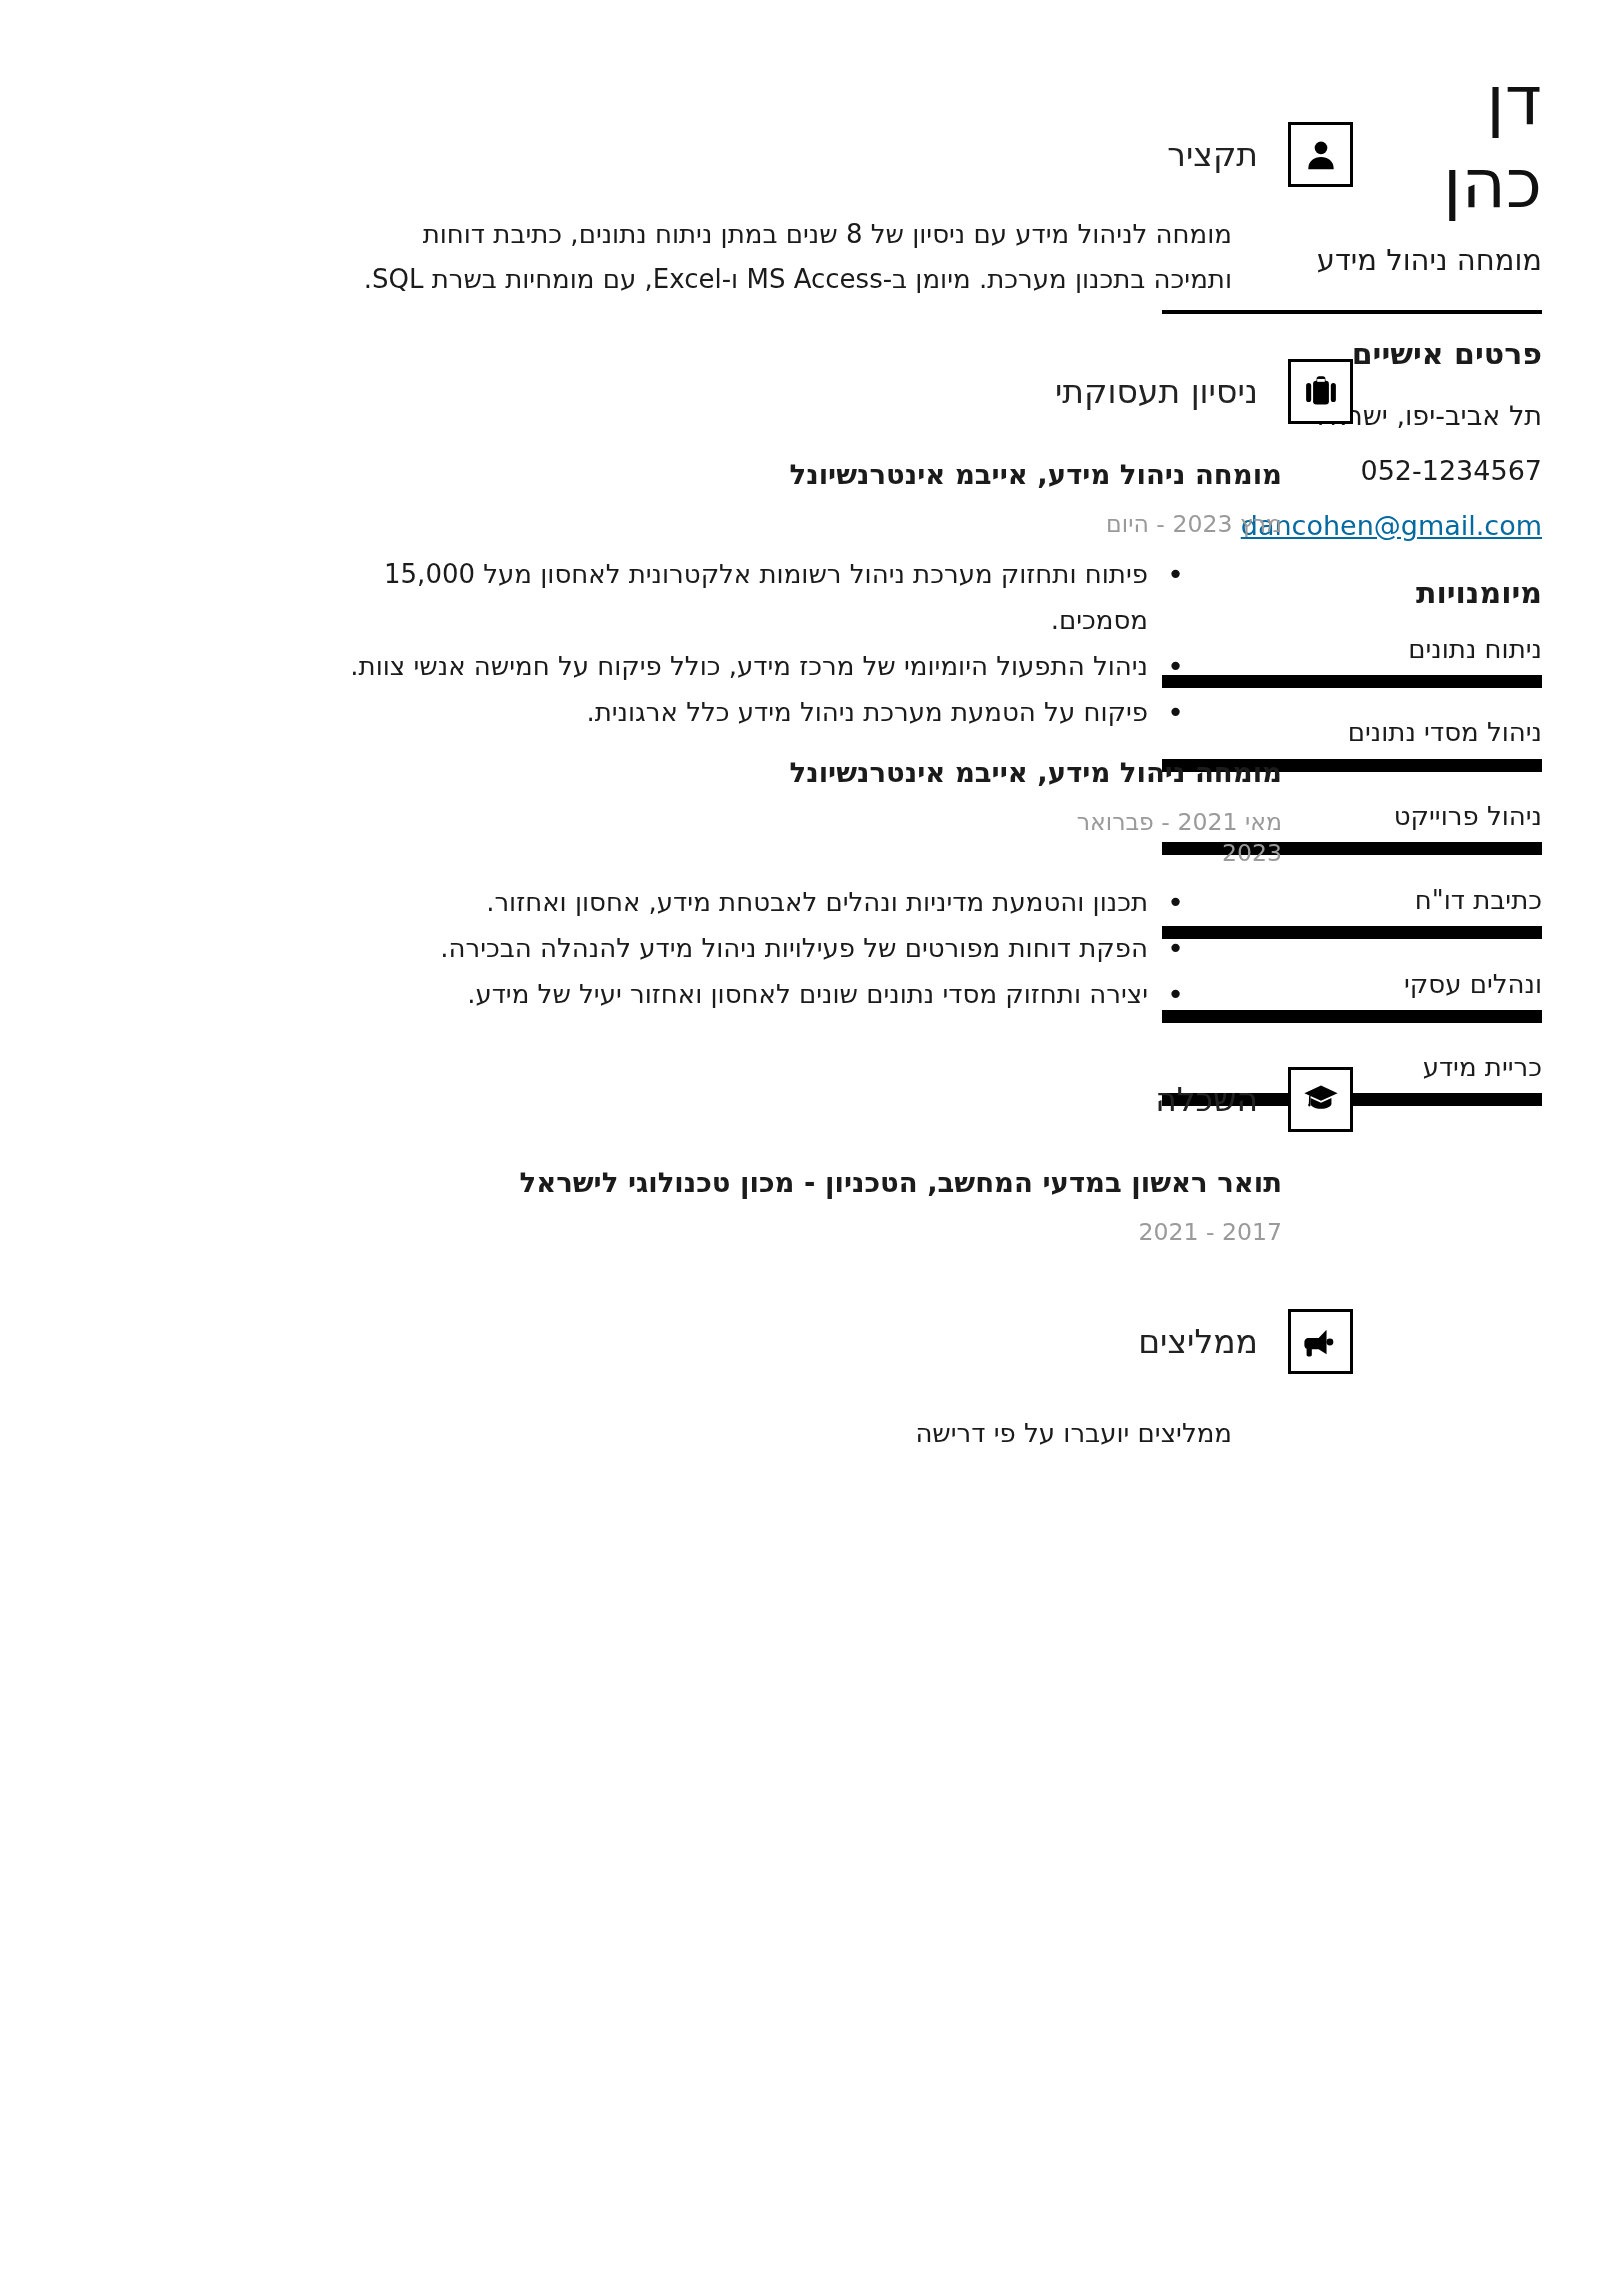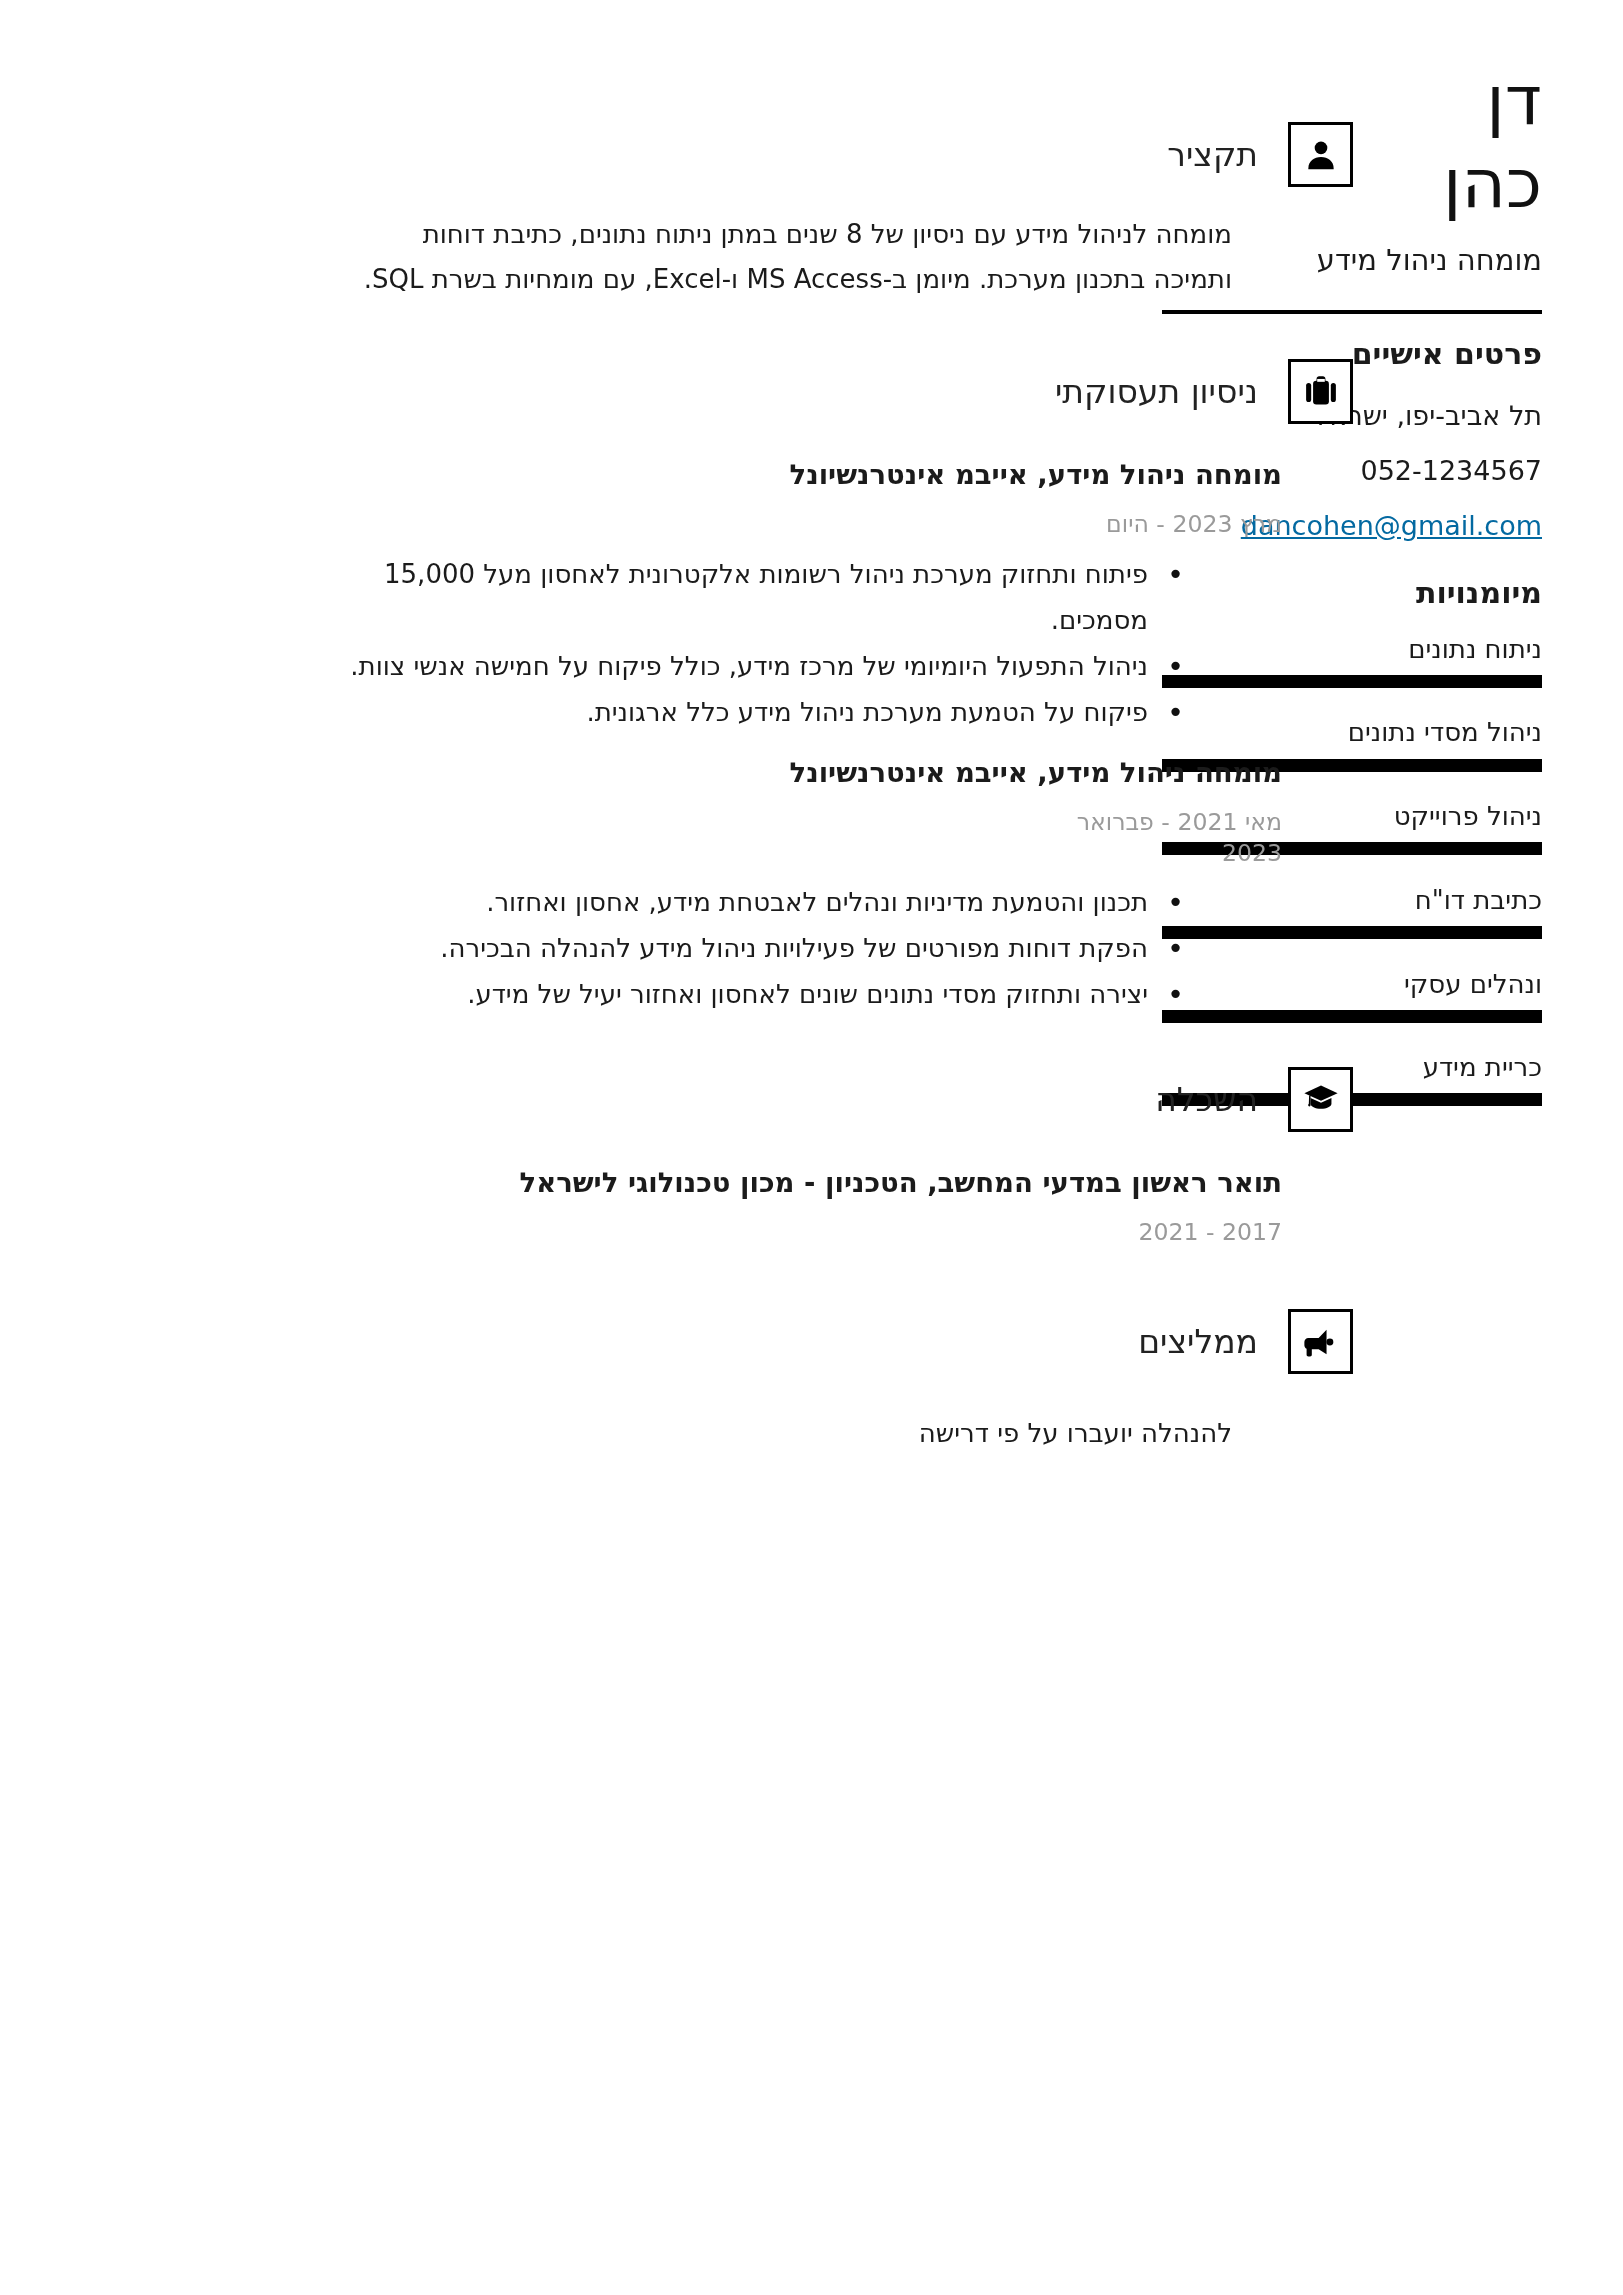--- a/index.html
+++ b/index.html
@@ -175,17 +175,17 @@
 
     <div class="section-header mt-ref">
       <span class="icon-box">
         <svg viewBox="0 0 24 24">
           <path d="M15.5 4.2v15.6l-5-3.3H6.2v3.6c0 .6-.5 1.1-1.1 1.1H4c-.6 0-1.1-.5-1.1-1.1v-3.9c-.9-.4-1.4-1.2-1.4-2.2v-2c0-1.4 1.1-2.5 2.5-2.5h6.5z"></path>
           <circle cx="17.6" cy="12" r="2.2"></circle>
         </svg>
       </span>
       <h2 class="section-title">ממליצים</h2>
     </div>
-    <p class="references-text">להנהלה יועברו על פי דרישה</p>
+    <p class="references-text">ממליצים יועברו על פי דרישה</p>
 
   </main>
 </div>
 
 
 </body></html>

